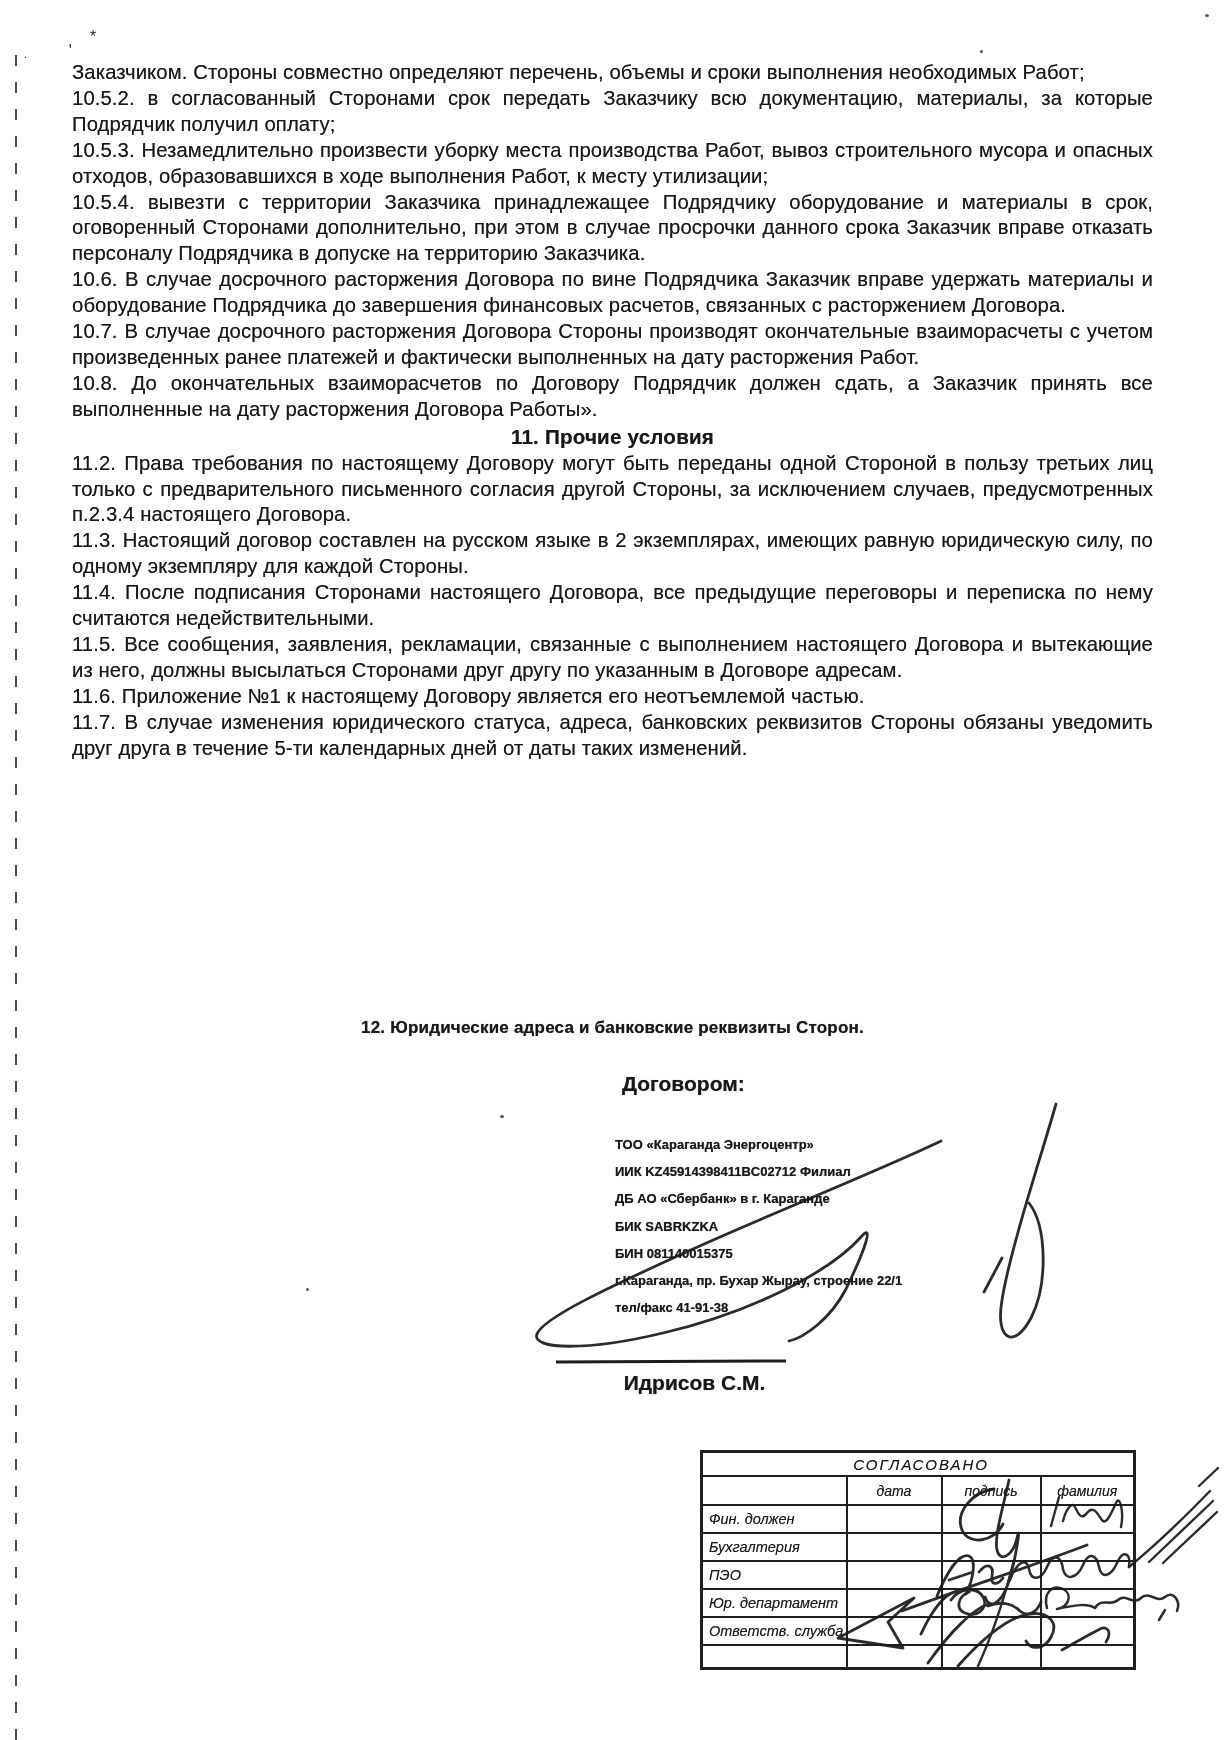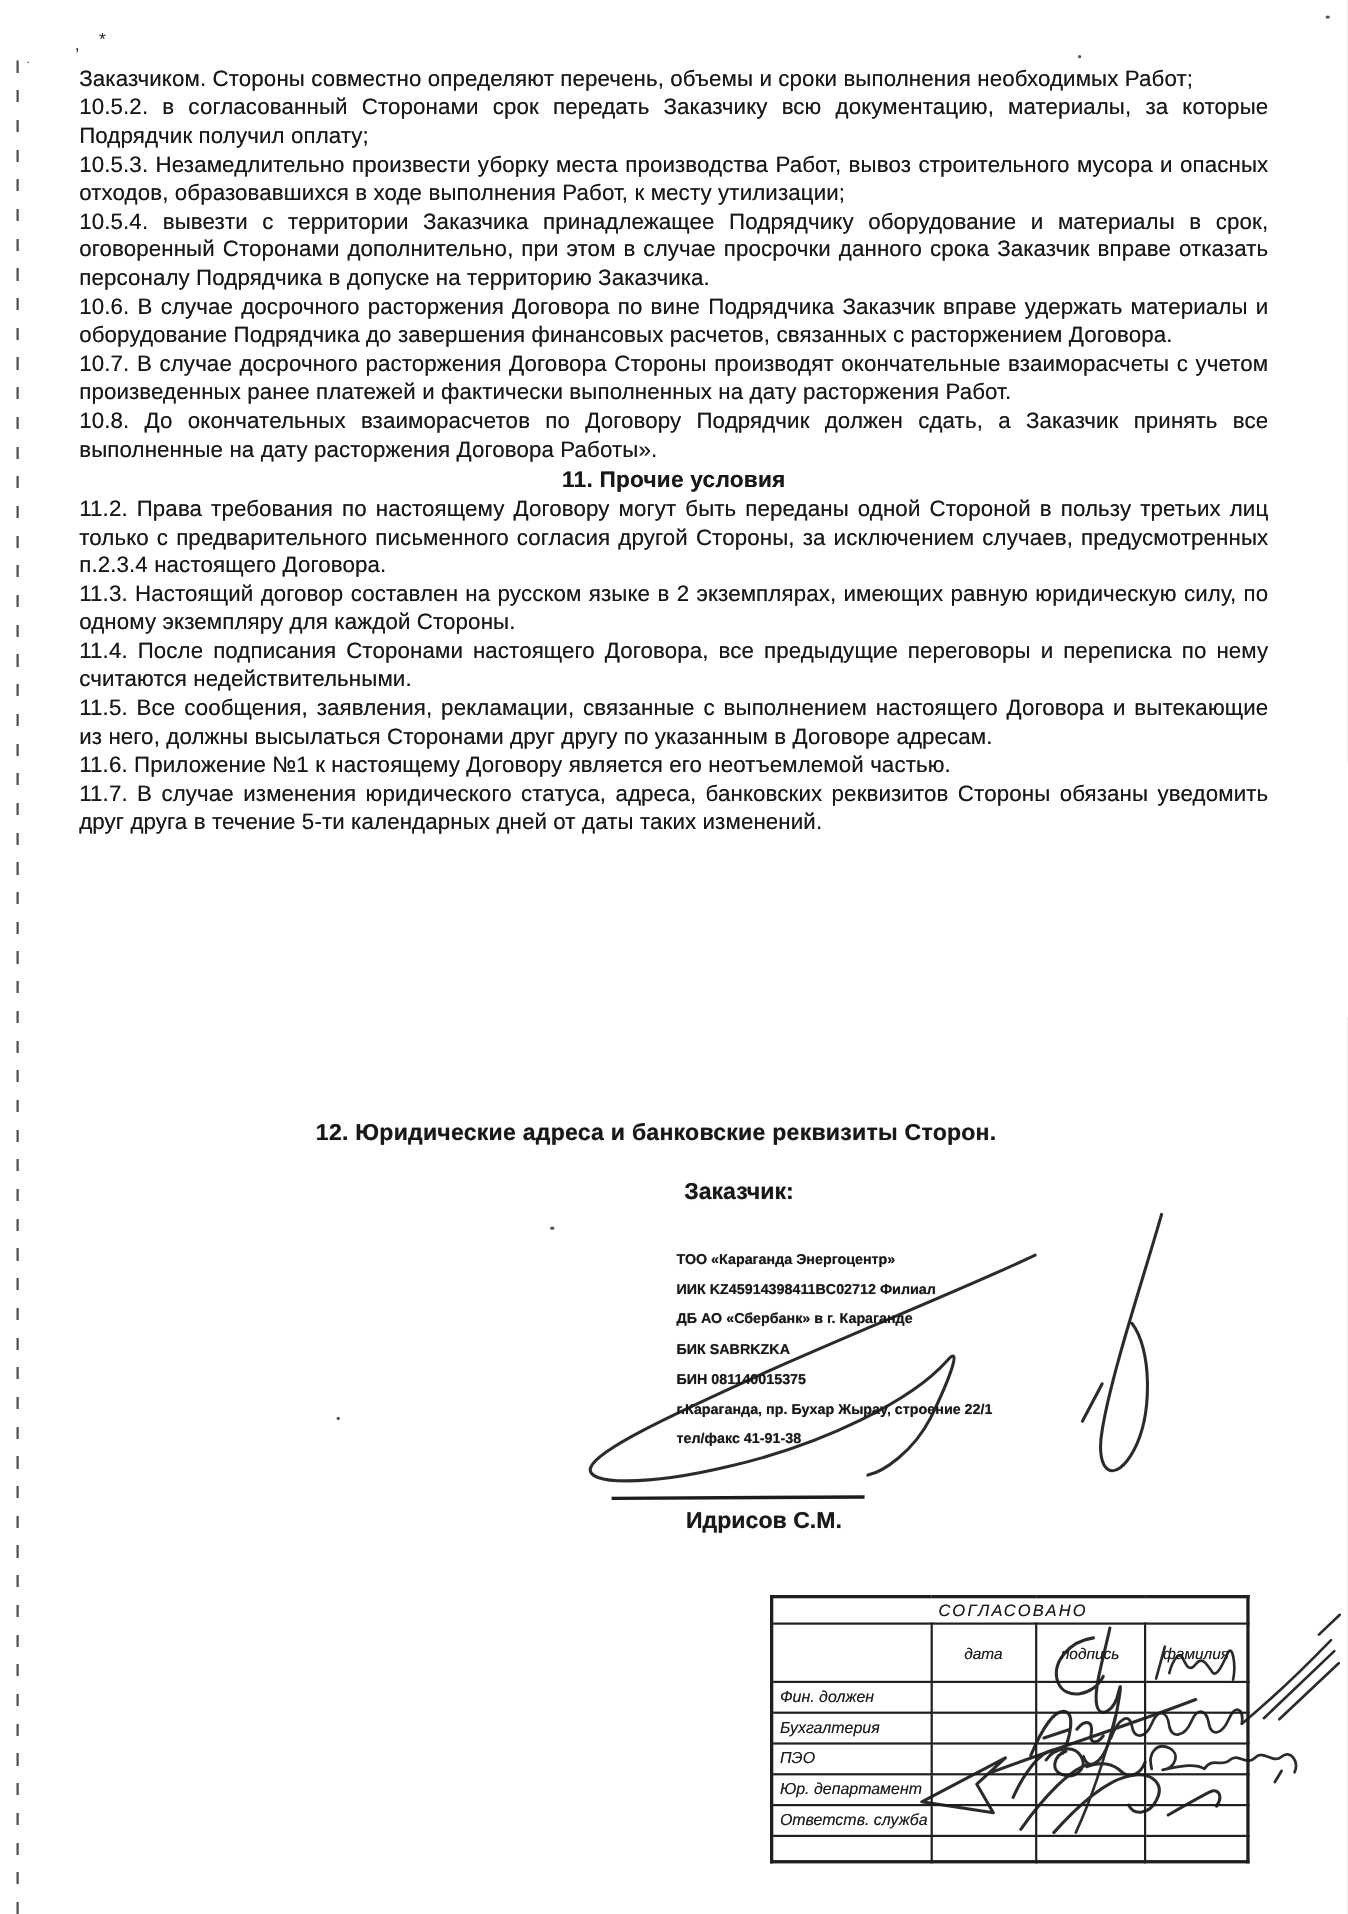--- a/index.html
+++ b/index.html
@@ -30,22 +30,22 @@
     text-align:justify;text-align-last:left;
     letter-spacing:.1px;
     text-shadow:0 0 .6px rgba(25,25,25,.65);
   }
   .body-text p{margin:0;}
   .center-heading{
     margin:1px 0;font-size:20.6px;font-weight:bold;text-align:left;
     text-align-last:center;letter-spacing:.2px;
   }
   .h12{
-    position:absolute;left:56px;top:1018px;width:1081px;margin:0;
-    font-size:21px;text-shadow:0 0 .7px rgba(25,25,25,.7);
+    position:absolute;left:72px;top:1018px;width:1081px;margin:0;
+    font-size:17px;text-shadow:0 0 .7px rgba(25,25,25,.7);
   }
   .customer-label{
     position:absolute;left:622px;top:1072px;
     font-size:21px;font-weight:bold;
     text-shadow:0 0 .7px rgba(25,25,25,.7);
   }
   .requisites{
     position:absolute;left:615px;top:1131px;width:565px;
     font-size:13px;font-weight:bold;line-height:27.2px;
     text-shadow:0 0 .7px rgba(25,25,25,.7);
@@ -66,21 +66,21 @@
     width:433px;
     font-size:14.5px;color:#1b1b1b;
     text-shadow:0 0 .5px rgba(25,25,25,.6);
   }
   table.approval td{
     border:2px solid #1f1f1f;
     padding:0 0 0 6px;overflow:visible;white-space:nowrap;
   }
   table.approval{border:3px solid #1f1f1f;font-style:italic;}
   td.title{height:22px;text-align:center;padding:0;letter-spacing:2px;font-size:15px;}
-  tr.head td{height:27px;text-align:center;padding:12px;font-size:14px;}
+  tr.head td{height:27px;text-align:center;padding:0;font-size:14px;}
   tr.brow td{height:26px;}
   tr.lastrow td{height:21px;}
 
   svg.ink{position:absolute;left:0;top:0;pointer-events:none;}
 </style>
 </head>
 <body>
 
 <div class="page">
 
@@ -105,21 +105,21 @@
     <p>11.2. Права требования по настоящему Договору могут быть переданы одной Стороной в пользу третьих лиц только с предварительного письменного согласия другой Стороны, за исключением случаев, предусмотренных п.2.3.4 настоящего Договора.</p>
     <p>11.3. Настоящий договор составлен на русском языке в 2 экземплярах, имеющих равную юридическую силу,  по одному экземпляру для каждой Стороны.</p>
     <p>11.4. После подписания Сторонами настоящего Договора, все предыдущие переговоры и переписка по нему считаются недействительными.</p>
     <p>11.5. Все сообщения, заявления, рекламации, связанные с выполнением настоящего Договора и вытекающие из него, должны высылаться Сторонами друг другу по указанным в Договоре адресам.</p>
     <p>11.6. Приложение №1 к настоящему Договору является его неотъемлемой частью.</p>
     <p>11.7. В случае изменения юридического статуса, адреса, банковских реквизитов Стороны обязаны уведомить друг друга в течение 5-ти календарных дней от даты таких изменений.</p>
   </div>
 
   <h3 class="center-heading h12">12. Юридические адреса и банковские реквизиты Сторон.</h3>
 
-  <div class="customer-label">Заказчик:</div>
+  <div class="customer-label">Договором:</div>
 
   <div class="requisites">
     <div>ТОО «Караганда Энергоцентр»</div>
     <div>ИИК KZ45914398411BC02712 Филиал</div>
     <div>ДБ АО «Сбербанк» в г. Караганде</div>
     <div>БИК SABRKZKA</div>
     <div>БИН 081140015375</div>
     <div>г.Караганда, пр. Бухар Жырау, строение 22/1</div>
     <div>тел/факс 41-91-38</div>
   </div>

